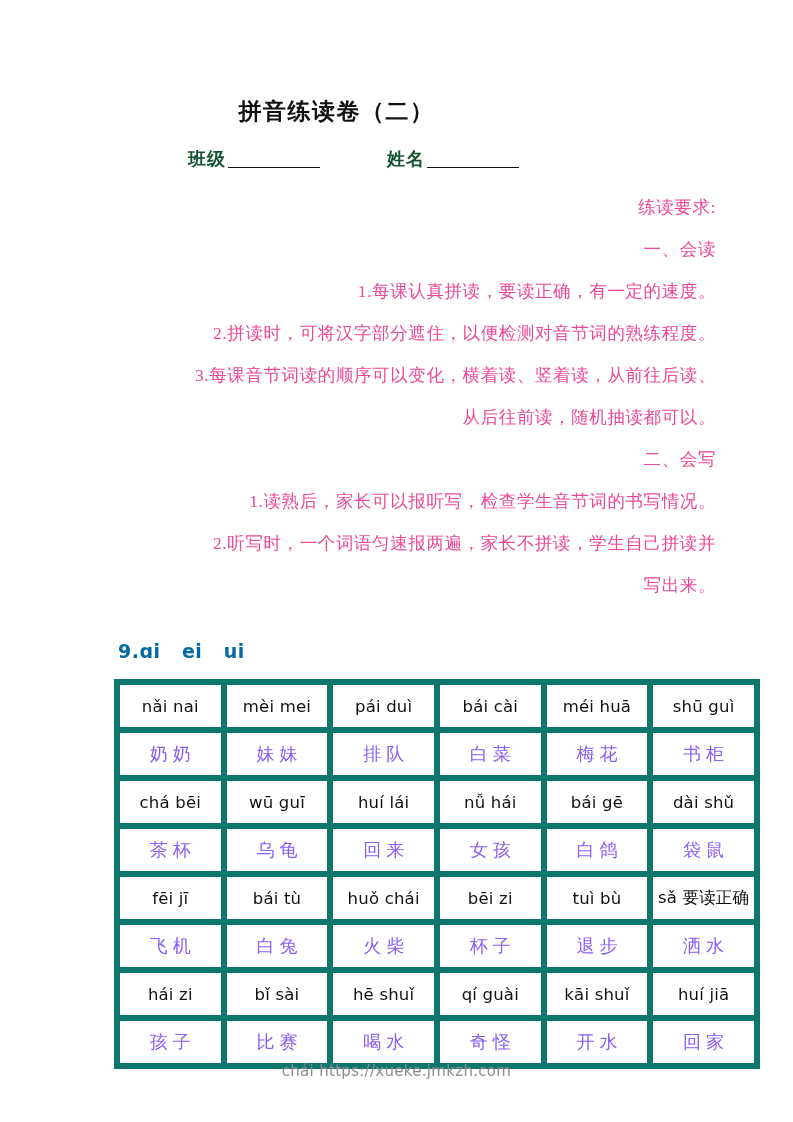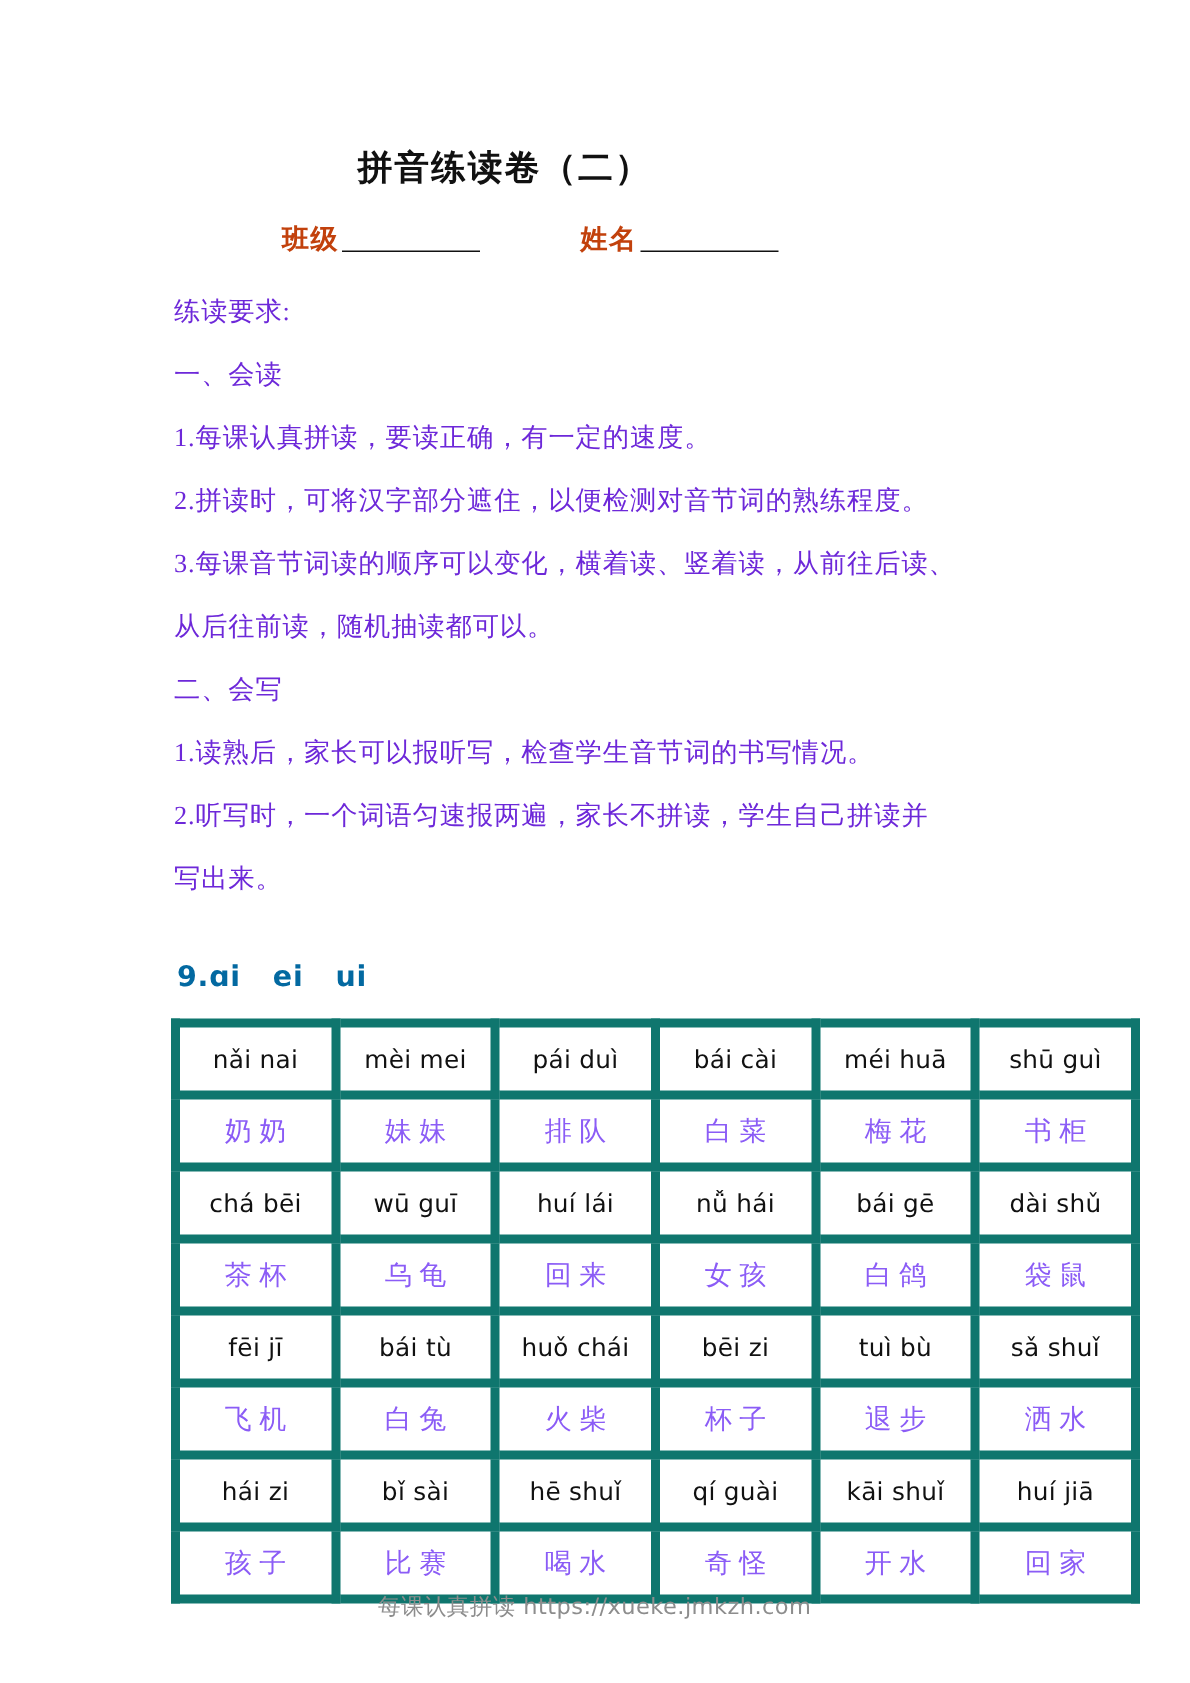--- a/index.html
+++ b/index.html
@@ -36,21 +36,21 @@
   }
   .id-line {
     position: absolute;
     top: 147px;
     left: 0;
     width: 707px;
     text-align: center;
     font-size: 18px;
     font-weight: bold;
     letter-spacing: 1px;
-    color: #c2410c;
+    color: #14532d;
   }
   .id-line .field {
     display: inline-block;
     white-space: nowrap;
   }
   .id-line .blank {
     display: inline-block;
     width: 92px;
     border-bottom: 1.6px solid #111;
     vertical-align: -3px;
@@ -59,21 +59,22 @@
   .id-gap { display: inline-block; width: 56px; }
 
   
   .body-text {
     position: absolute;
     top: 186px;
     left: 116px;
     width: 600px;
     font-size: 17.5px;
     line-height: 1;
-    color: #6d28d9;
+    color: #ec4899;
+    text-align: right;
   }
   .body-text p {
     margin: 0 0 0 0;
     padding: 0;
     letter-spacing: 0.6px;
   }
   .line {
     height: 42px;
     line-height: 42px;
     white-space: nowrap;
@@ -199,21 +200,21 @@
         <td>女孩</td>
         <td>白鸽</td>
         <td>袋鼠</td>
       </tr>
       <tr class="pinyin-row">
         <td>fēi jī</td>
         <td>bái tù</td>
         <td>huǒ chái</td>
         <td>bēi zi</td>
         <td>tuì bù</td>
-        <td>sǎ shuǐ</td>
+        <td>sǎ 要读正确</td>
       </tr>
       <tr class="hanzi-row">
         <td>飞机</td>
         <td>白兔</td>
         <td>火柴</td>
         <td>杯子</td>
         <td>退步</td>
         <td>洒水</td>
       </tr>
       <tr class="pinyin-row">
@@ -228,15 +229,15 @@
         <td>孩子</td>
         <td>比赛</td>
         <td>喝水</td>
         <td>奇怪</td>
         <td>开水</td>
         <td>回家</td>
       </tr>
     </tbody>
   </table>
 
-  <div class="footer-credit">每课认真拼读 https://xueke.jmkzh.com</div>
+  <div class="footer-credit">chái https://xueke.jmkzh.com</div>
 
 </div>
 
 </body></html>

